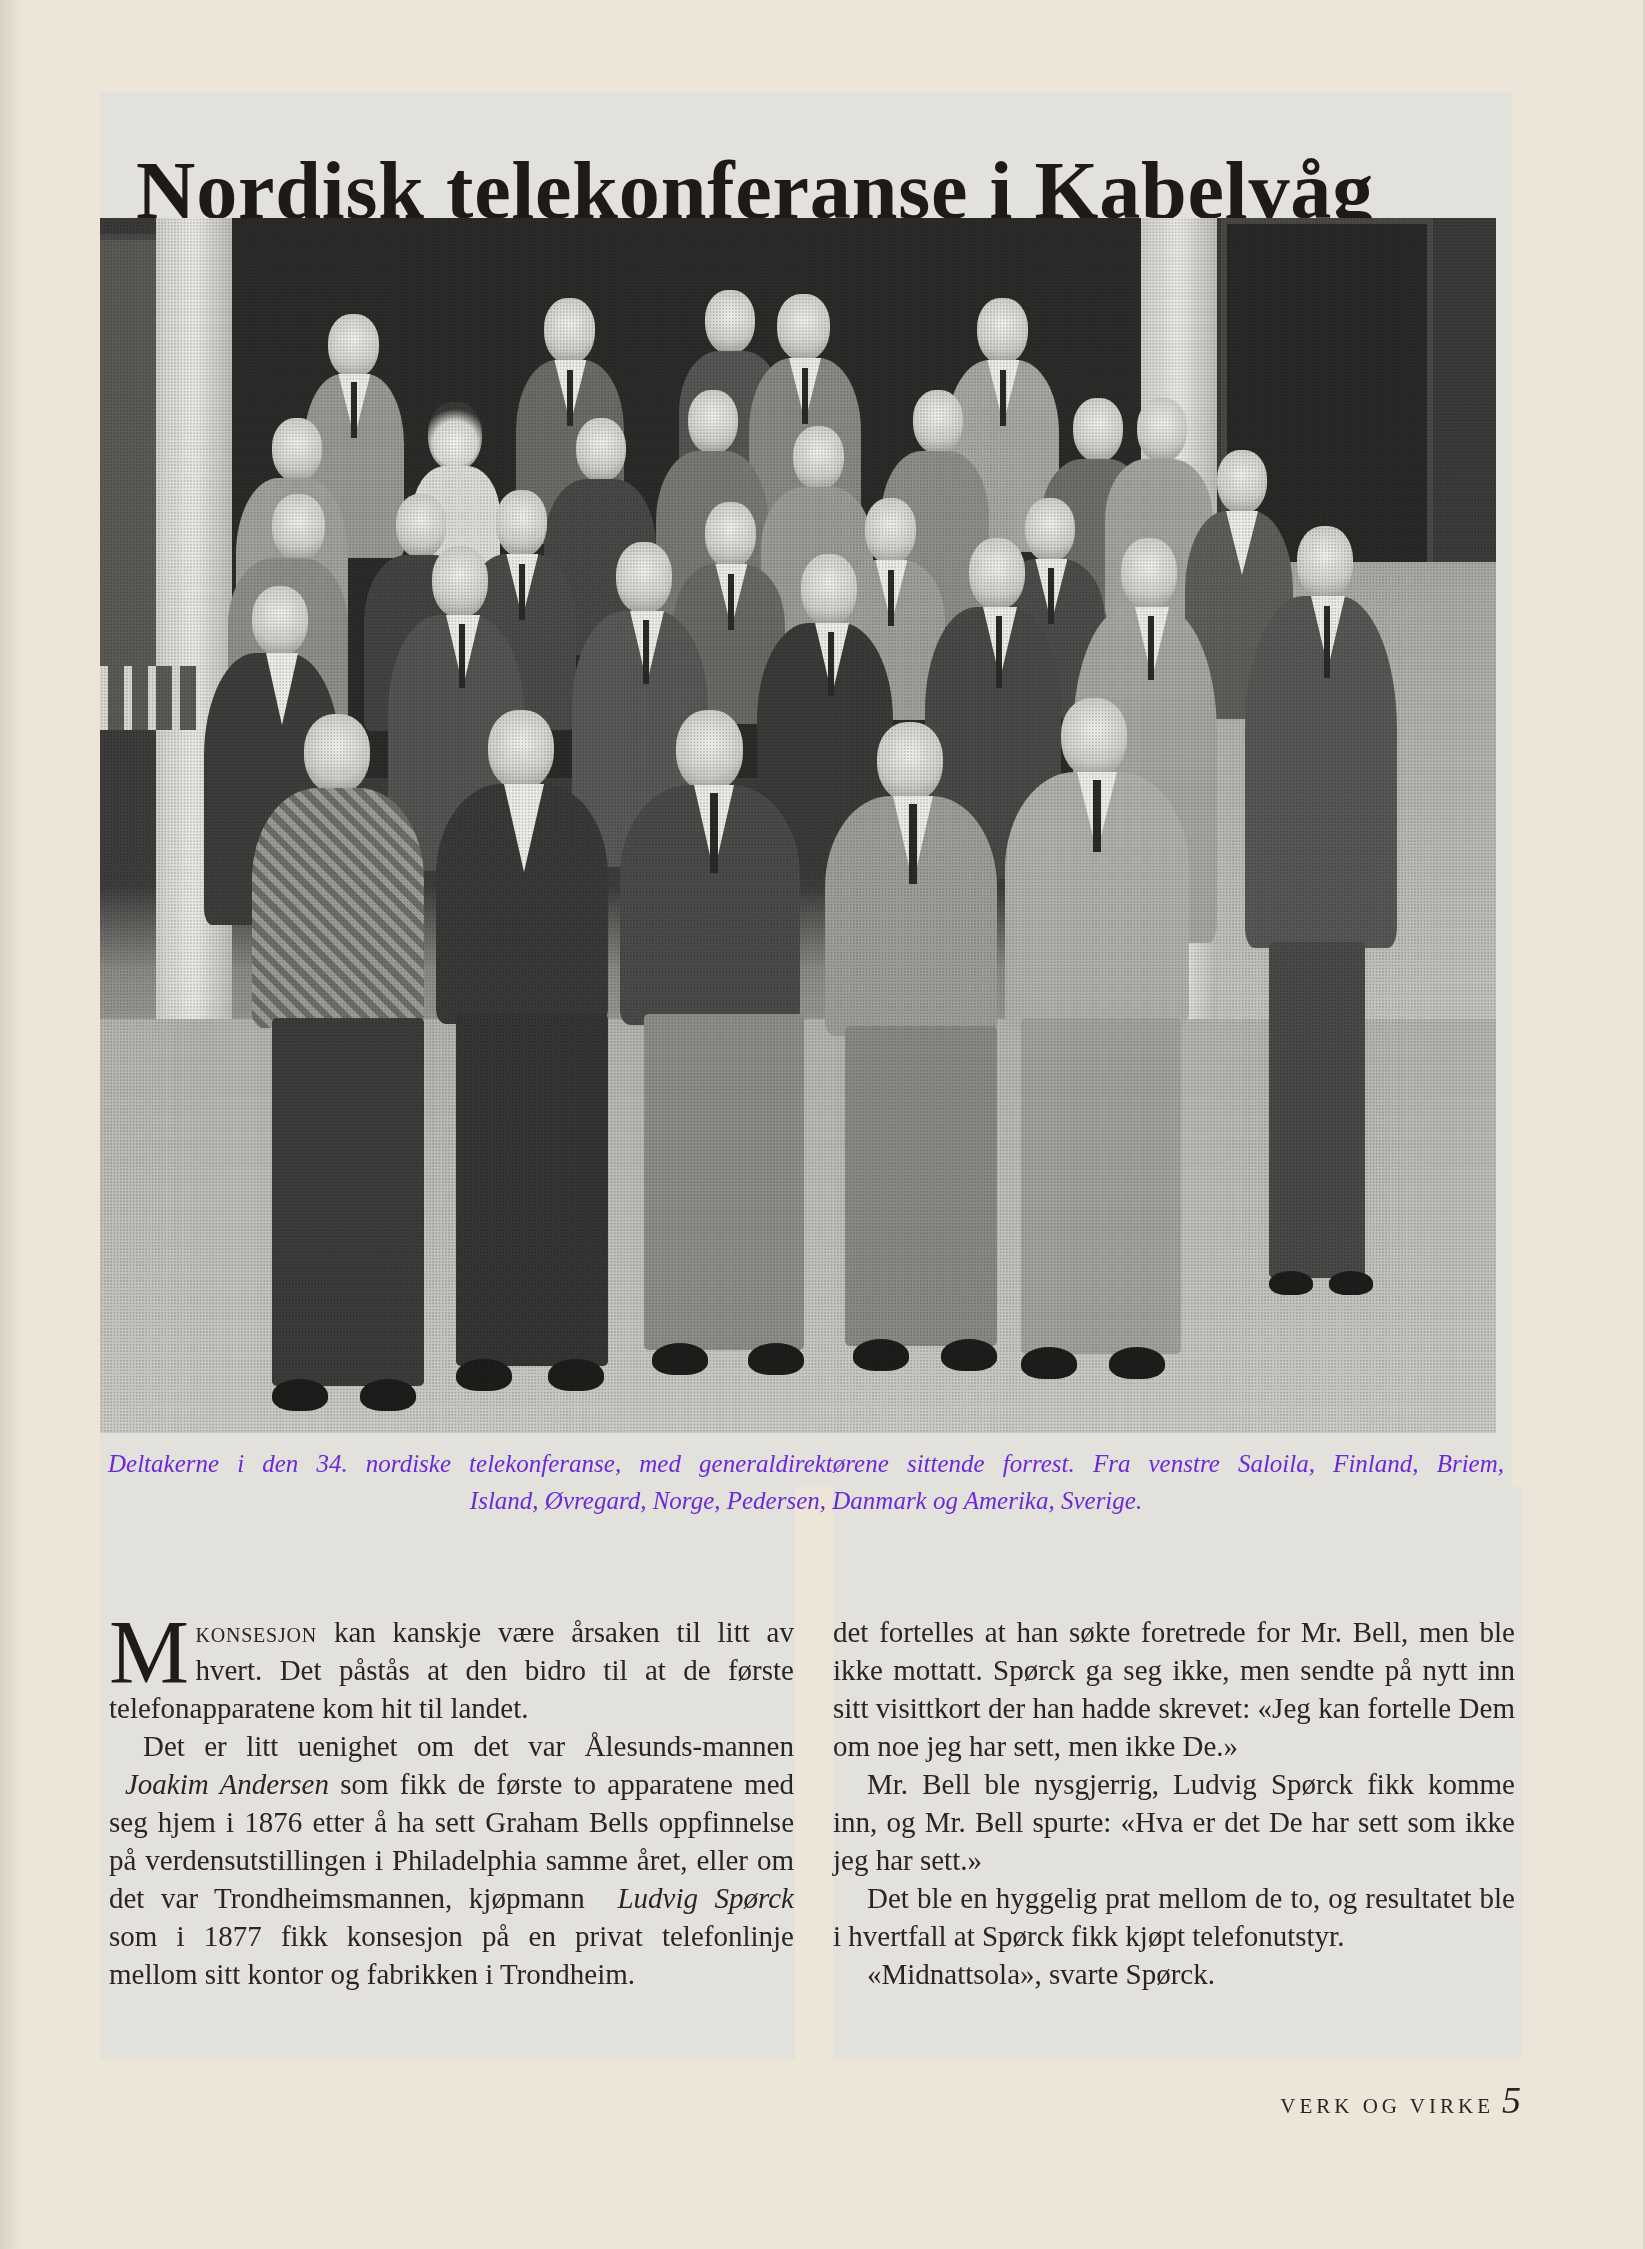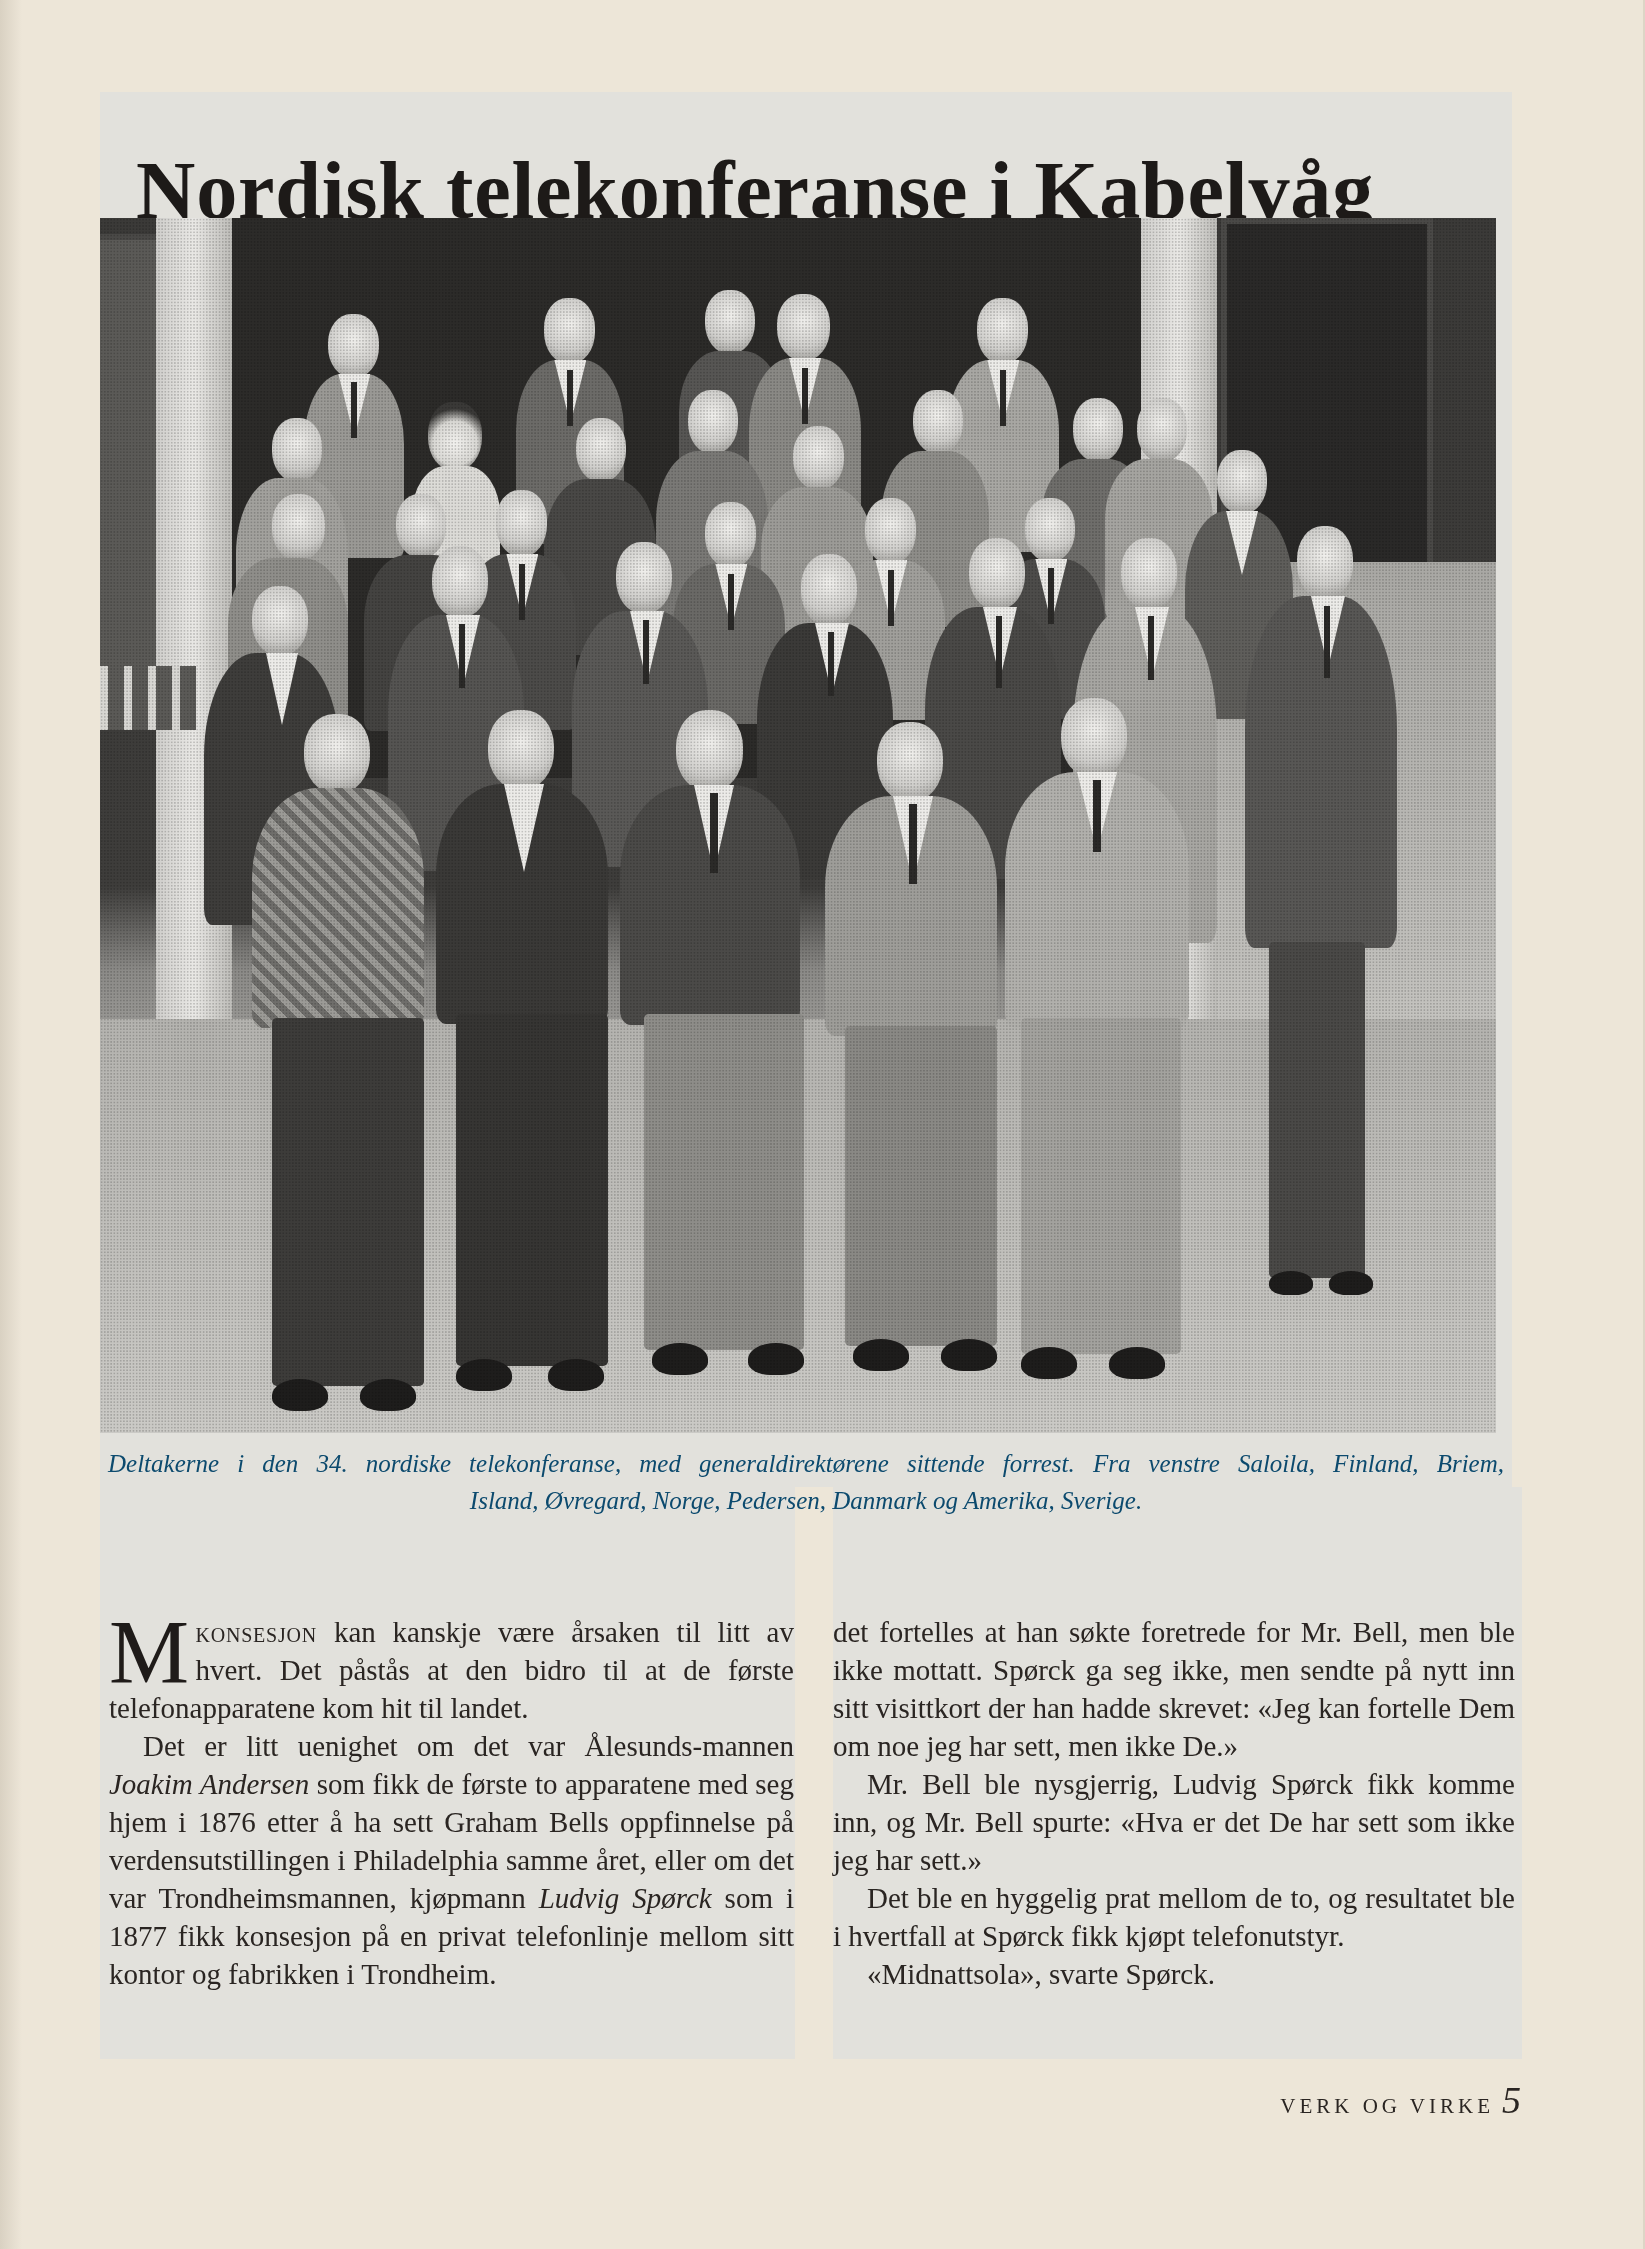--- a/index.html
+++ b/index.html
@@ -59,38 +59,38 @@
     .person .shirt {
       position: absolute; background: #ecebe8;
       clip-path: polygon(0 0, 100% 0, 50% 100%);
     }
     .person .tie { position: absolute; background: #2b2a28; }
     .person .legs { position: absolute; border-radius: 4.8px; }
     .person .shoe { position: absolute; background: #1e1d1c; border-radius: 50% 50% 40% 40%; }
 
     .caption {
       position: absolute; left: 100px; top: 1445px; width: 1412px;
-      font-style: italic; font-size: 25px; line-height: 37px; text-align: center; color: #0c4a6e;
+      font-style: italic; font-size: 25px; line-height: 37px; text-align: center; color: #6d28d9;
     }
     .caption .l1 { display: block; text-align: justify; text-align-last: justify; padding: 0 8px; }
     .caption .l2 { display: block; }
 
     .column {
       position: absolute; top: 1613px; font-size: 29px; line-height: 38px; color: #2a2522;
     }
     #col-left { left: 109px; width: 685px; }
     #col-right { left: 833px; width: 682px; }
     .column p { margin: 0; text-align: justify; text-indent: 34px; hyphens: manual; }
     .column p.first { text-indent: 0; }
     .dropcap {
       float: left; font-size: 90px; line-height: 67px; margin: 4.8px 6.4px -4.8px 0; padding-top: 1.6px;
       color: #1f1b19;
     }
     .smallcaps { font-variant: small-caps; letter-spacing: 0.8px; font-size: 29px; }
-    .ital { font-style: italic; }
+    .ital { font-style: italic; margin-left: 16px; }
 
     .footer {
       position: absolute; left: 1233px; top: 2078px; width: 288px; text-align: right;
       white-space: nowrap;
     }
     .footer .mag {
       font-size: 21px; letter-spacing: 4px; color: #2a2522; text-transform: uppercase;
     }
     .footer .pagenum {
       font-style: italic; font-size: 38px; margin-left: 8px; color: #2a2522;

